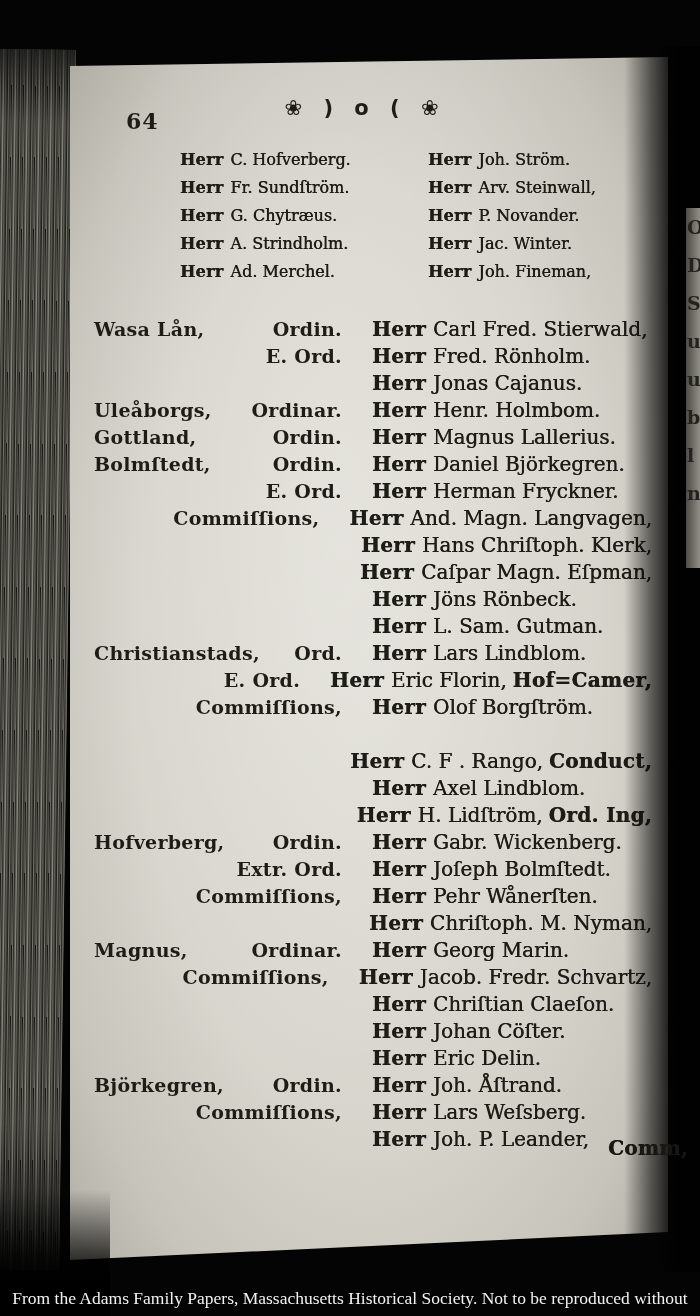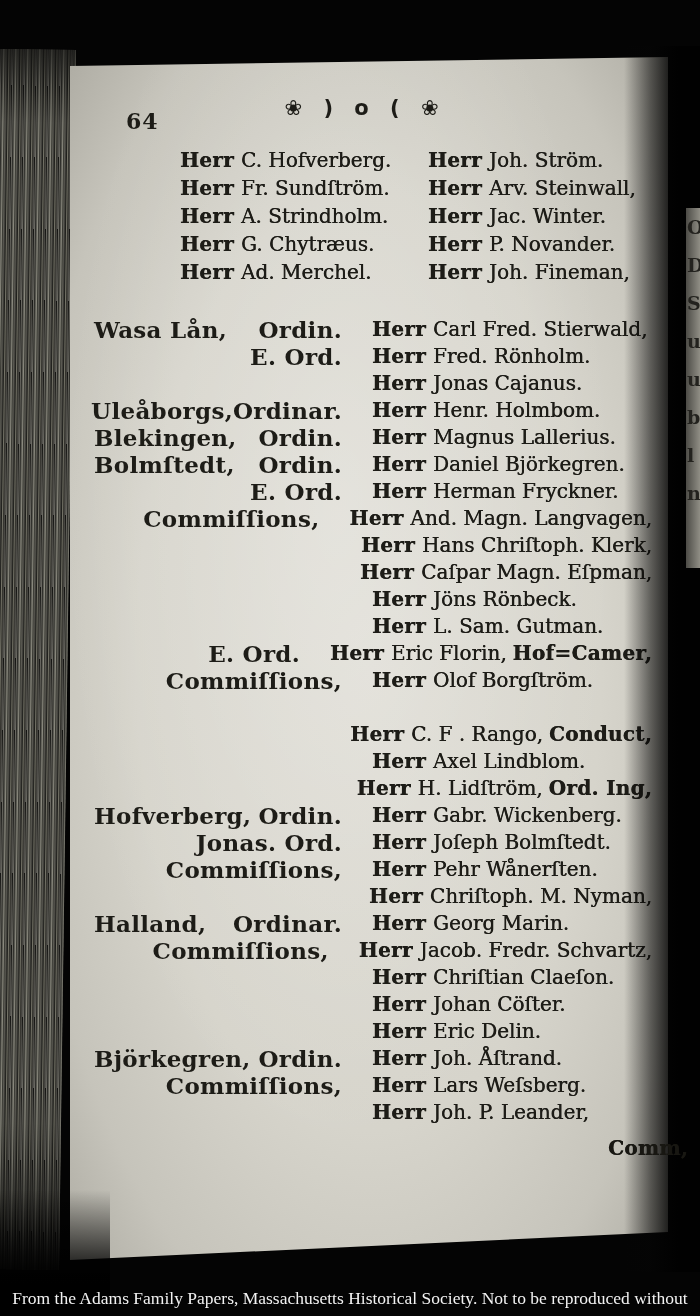--- a/index.html
+++ b/index.html
@@ -49,34 +49,34 @@
     font-family:"DejaVu Sans", sans-serif;
   }
 
   .bl{ 
     font-weight:bold;
     letter-spacing:.3px;
   }
   .top-names{position:absolute;left:0;top:92px;width:582px;}
   .top-row{
     display:flex;margin-left:110px;height:28px;line-height:28px;
-    font-size:20px;white-space:nowrap;
+    font-size:16px;white-space:nowrap;
   }
   .top-row .col-a{width:248px;}
   .person-name .herr{margin-right:7px;}
   .person-name{text-shadow:.4px 0 0 currentColor;}
 
   .entries{position:absolute;left:24px;top:262px;width:558px;}
   .entry-row{
     display:flex;height:27px;line-height:27px;
     font-size:20px;white-space:nowrap;
   }
   .entry-label{
     width:248px;display:flex;justify-content:flex-end;
-    font-size:23px;
+    font-size:19px;
   }
   .entry-label .region{margin-right:auto;}
   .entry-name{margin-left:30px;}
   .entry-name .tail{margin-left:6px;}
 
   .catchword{
     position:absolute;left:608px;top:1136px;
     font-size:20px;color:#181712;z-index:6;
     text-shadow:.4px 0 0 currentColor;
   }
@@ -117,28 +117,28 @@
     <div class="top-names">
         <div class="top-row">
           <span class="person-name col-a"><span class="bl herr">Herr</span>C. Hofverberg.</span>
           <span class="person-name col-b"><span class="bl herr">Herr</span>Joh. Ström.</span>
         </div>
         <div class="top-row">
           <span class="person-name col-a"><span class="bl herr">Herr</span>Fr. Sundſtröm.</span>
           <span class="person-name col-b"><span class="bl herr">Herr</span>Arv. Steinwall,</span>
         </div>
         <div class="top-row">
+          <span class="person-name col-a"><span class="bl herr">Herr</span>G. Chytræus.</span>
+          <span class="person-name col-b"><span class="bl herr">Herr</span>P. Novander.</span>
+        </div>
+        <div class="top-row">
           <span class="person-name col-a"><span class="bl herr">Herr</span>A. Strindholm.</span>
           <span class="person-name col-b"><span class="bl herr">Herr</span>Jac. Winter.</span>
         </div>
         <div class="top-row">
-          <span class="person-name col-a"><span class="bl herr">Herr</span>G. Chytræus.</span>
-          <span class="person-name col-b"><span class="bl herr">Herr</span>P. Novander.</span>
-        </div>
-        <div class="top-row">
           <span class="person-name col-a"><span class="bl herr">Herr</span>Ad. Merchel.</span>
           <span class="person-name col-b"><span class="bl herr">Herr</span>Joh. Fineman,</span>
         </div>
       </div>
     <div class="entries">
         <div class="entry-row">
           <div class="entry-label">
             <span class="bl region">Wasa Lån,</span>
             <span class="bl role">Ordin.</span>
           </div>
@@ -156,21 +156,21 @@
         </div>
         <div class="entry-row">
           <div class="entry-label">
             <span class="bl region">Uleåborgs,</span>
             <span class="bl role">Ordinar.</span>
           </div>
           <span class="person-name entry-name"><span class="bl herr">Herr</span>Henr. Holmbom.</span>
         </div>
         <div class="entry-row">
           <div class="entry-label">
-            <span class="bl region">Blekingen,</span>
+            <span class="bl region">Gottland,</span>
             <span class="bl role">Ordin.</span>
           </div>
           <span class="person-name entry-name"><span class="bl herr">Herr</span>Magnus Lallerius.</span>
         </div>
         <div class="entry-row">
           <div class="entry-label">
             <span class="bl region">Bolmſtedt,</span>
             <span class="bl role">Ordin.</span>
           </div>
           <span class="person-name entry-name"><span class="bl herr">Herr</span>Daniel Björkegren.</span>
@@ -198,20 +198,27 @@
         <div class="entry-row">
           <div class="entry-label"></div>
           <span class="person-name entry-name"><span class="bl herr">Herr</span>Jöns Rönbeck.</span>
         </div>
         <div class="entry-row">
           <div class="entry-label"></div>
           <span class="person-name entry-name"><span class="bl herr">Herr</span>L. Sam. Gutman.</span>
         </div>
         <div class="entry-row">
           <div class="entry-label">
+            <span class="bl region">Christianstads,</span>
+            <span class="bl role">Ord.</span>
+          </div>
+          <span class="person-name entry-name"><span class="bl herr">Herr</span>Lars Lindblom.</span>
+        </div>
+        <div class="entry-row">
+          <div class="entry-label">
             <span class="bl role">E. Ord.</span>
           </div>
           <span class="person-name entry-name"><span class="bl herr">Herr</span>Eric Florin,<span class="bl tail">Hof=Camer,</span></span>
         </div>
         <div class="entry-row">
           <div class="entry-label">
             <span class="bl role">Commiſſions,</span>
           </div>
           <span class="person-name entry-name"><span class="bl herr">Herr</span>Olof Borgſtröm.</span>
         </div>
@@ -232,37 +239,37 @@
         </div>
         <div class="entry-row">
           <div class="entry-label">
             <span class="bl region">Hofverberg,</span>
             <span class="bl role">Ordin.</span>
           </div>
           <span class="person-name entry-name"><span class="bl herr">Herr</span>Gabr. Wickenberg.</span>
         </div>
         <div class="entry-row">
           <div class="entry-label">
-            <span class="bl role">Jonas. Ord.</span>
+            <span class="bl role">Extr. Ord.</span>
           </div>
           <span class="person-name entry-name"><span class="bl herr">Herr</span>Joſeph Bolmſtedt.</span>
         </div>
         <div class="entry-row">
           <div class="entry-label">
             <span class="bl role">Commiſſions,</span>
           </div>
           <span class="person-name entry-name"><span class="bl herr">Herr</span>Pehr Wånerſten.</span>
         </div>
         <div class="entry-row">
           <div class="entry-label"></div>
           <span class="person-name entry-name"><span class="bl herr">Herr</span>Chriſtoph. M. Nyman,</span>
         </div>
         <div class="entry-row">
           <div class="entry-label">
-            <span class="bl region">Halland,</span>
+            <span class="bl region">Magnus,</span>
             <span class="bl role">Ordinar.</span>
           </div>
           <span class="person-name entry-name"><span class="bl herr">Herr</span>Georg Marin.</span>
         </div>
         <div class="entry-row">
           <div class="entry-label">
             <span class="bl role">Commiſſions,</span>
           </div>
           <span class="person-name entry-name"><span class="bl herr">Herr</span>Jacob. Fredr. Schvartz,</span>
         </div>

